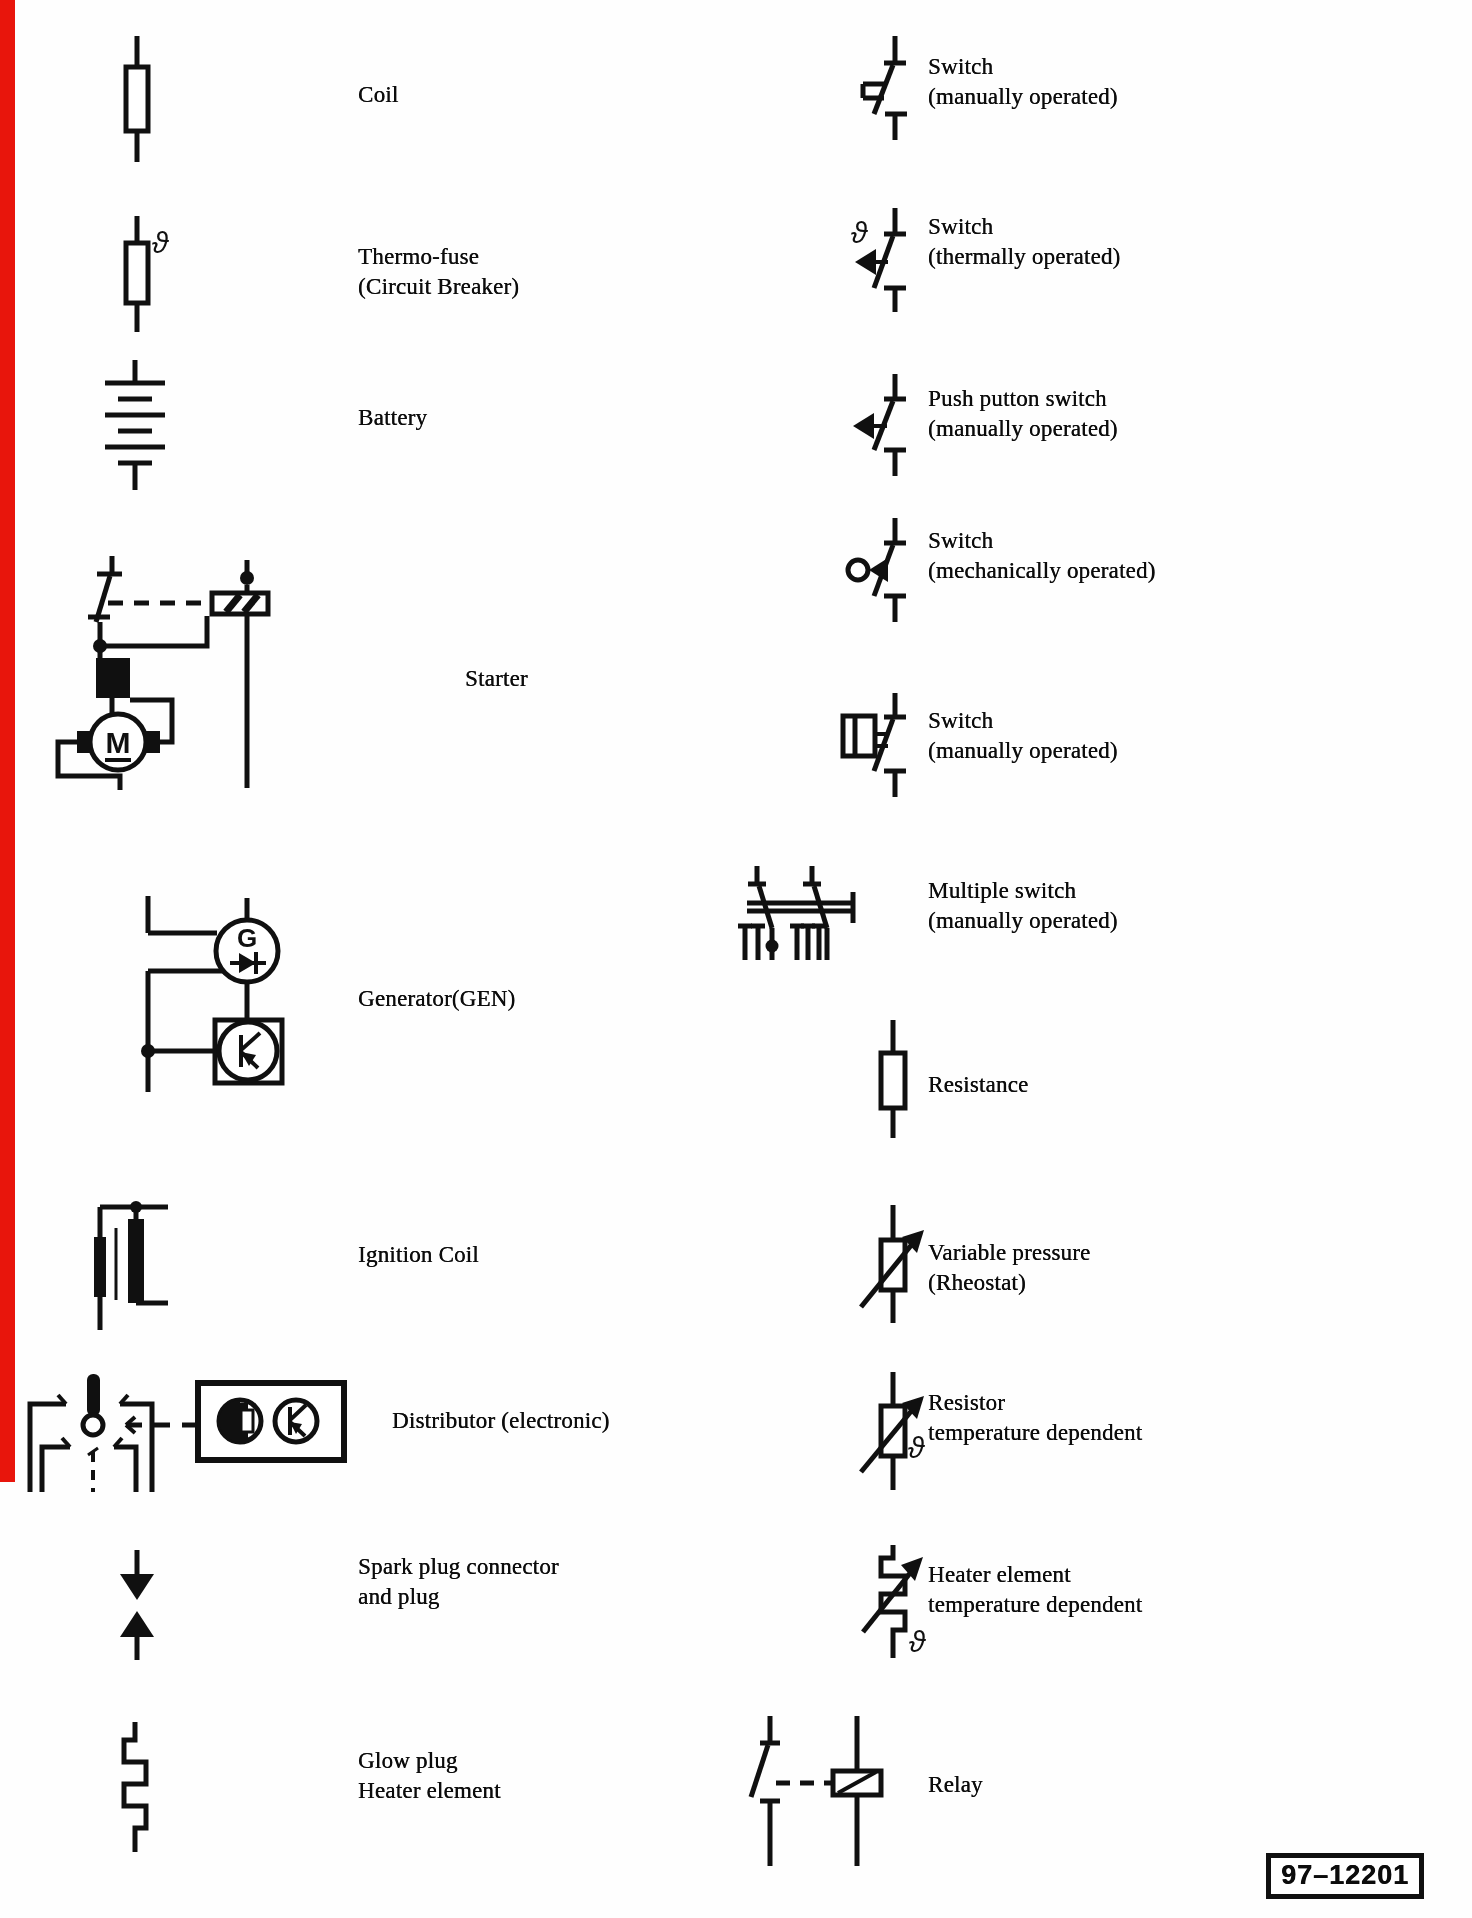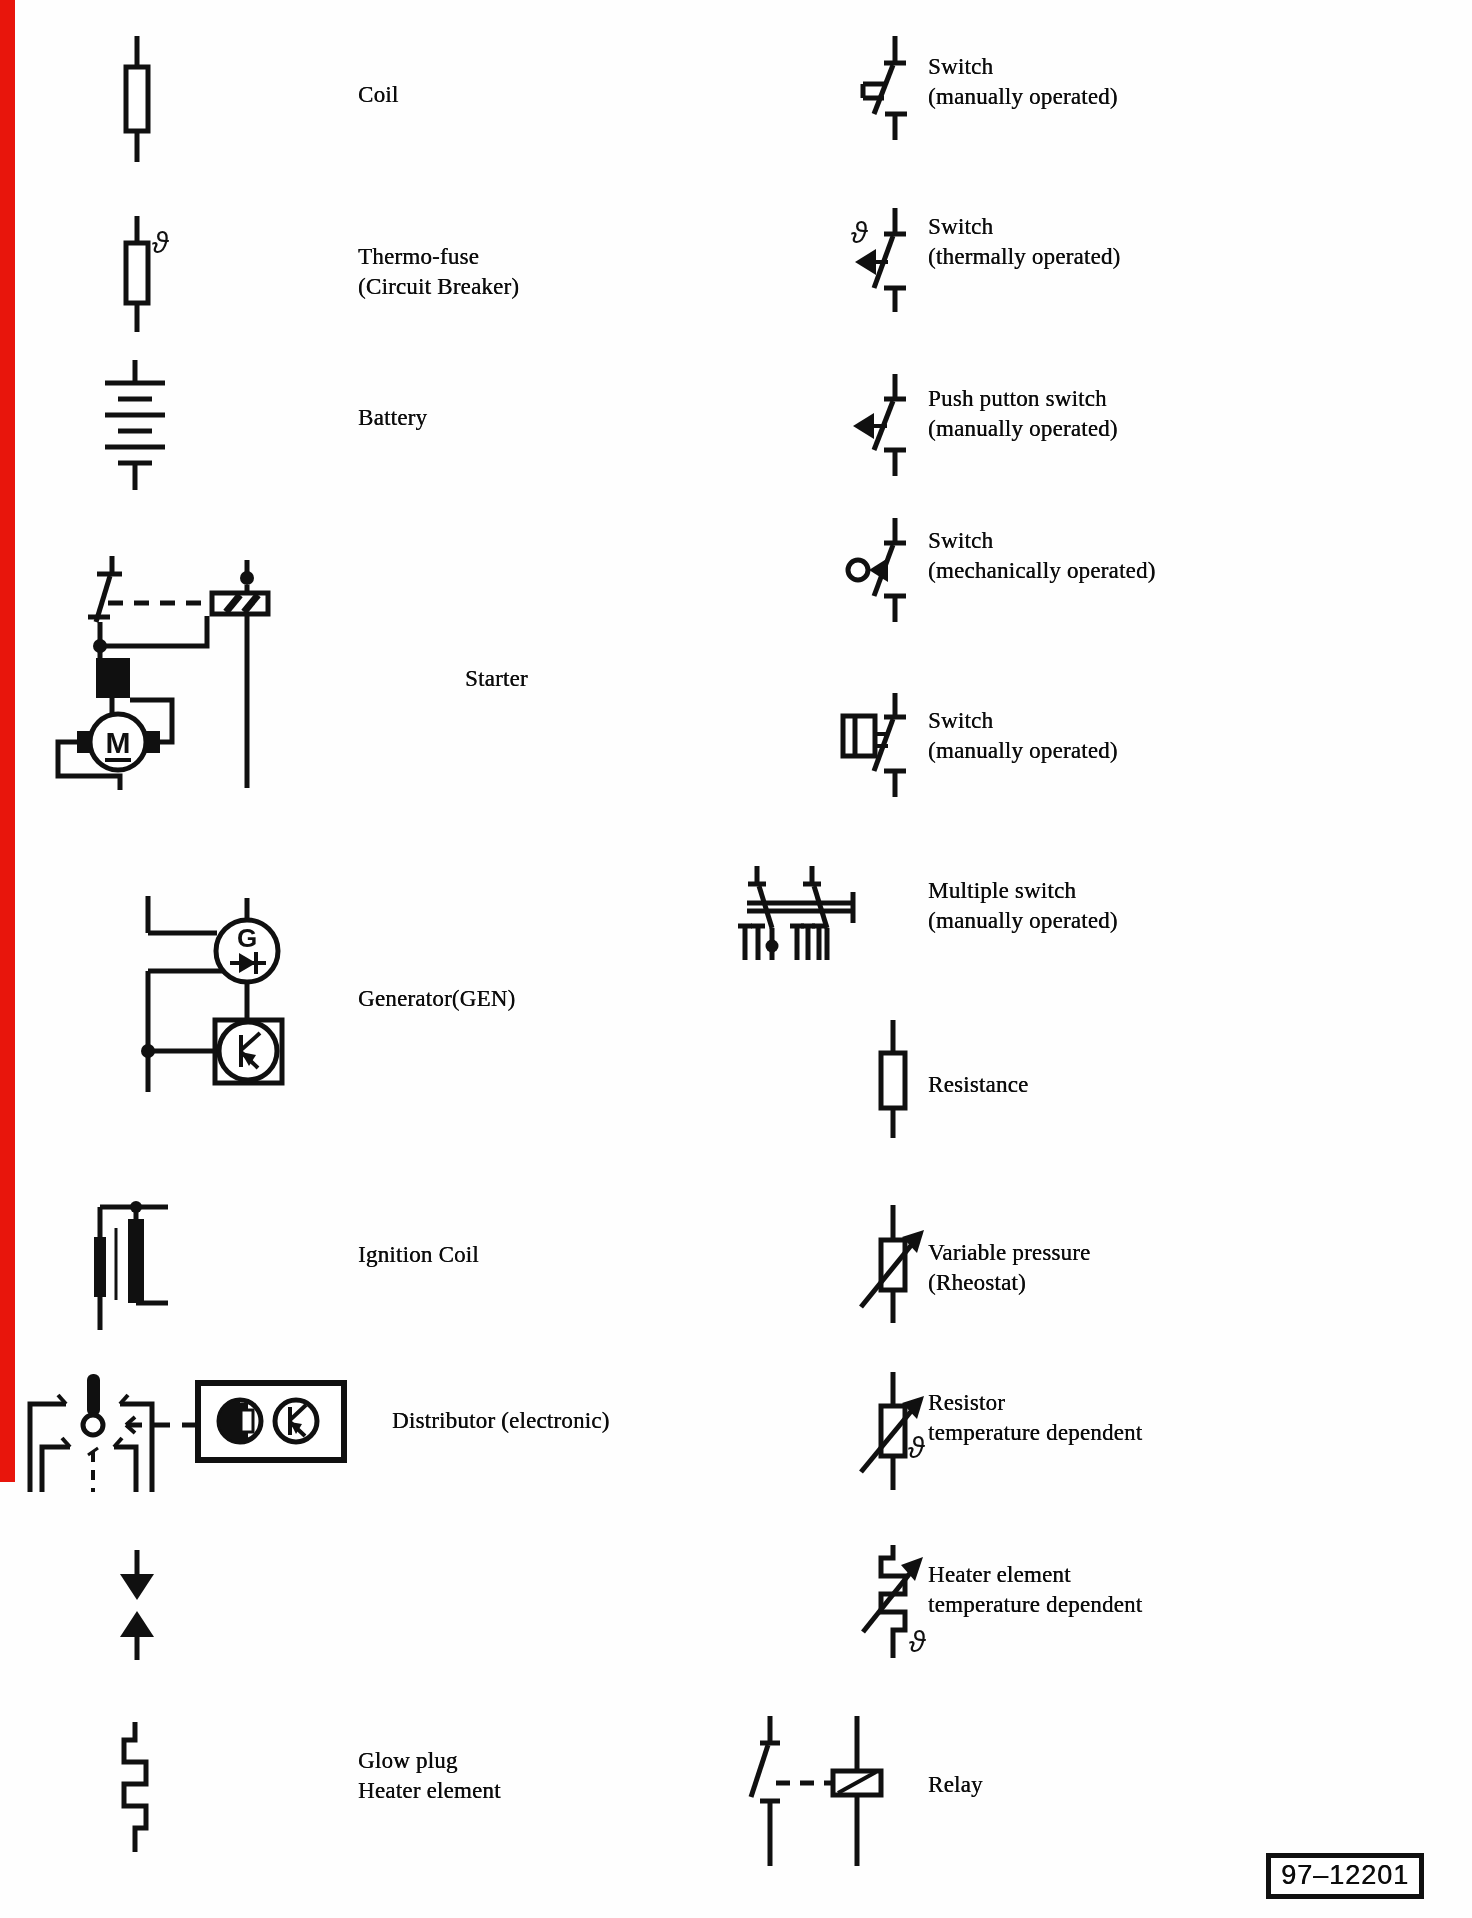--- a/index.html
+++ b/index.html
@@ -4,21 +4,21 @@
 <style>
   html,body{margin:0;padding:0;background:#ffffff;}
   #page{position:relative;width:1472px;height:1918px;background:#fefefe;overflow:hidden;
         font-family:"Liberation Sans", sans-serif;color:#0c0c0c;}
   .red-strip{position:absolute;left:0;top:0;width:15px;height:1482px;background:#e8150c;}
   .lbl{position:absolute;font-size:23px;line-height:30px;letter-spacing:0.2px;
        text-shadow:0.35px 0 0 currentColor;white-space:nowrap;font-family:Liberation Serif, serif;}
   .lbl .l2:empty{display:none;}
   svg text{font-family:"Liberation Sans", sans-serif;}
   .code-box{position:absolute;left:1266px;top:1853px;border:5px solid #101010;
-            padding:2px 10px 3px 10px;font-size:27px;font-weight:normal;letter-spacing:1px;
+            padding:2px 10px 3px 10px;font-size:27px;font-weight:bold;letter-spacing:1px;
             text-shadow:0.4px 0 0 currentColor;background:#fff;}
   #symbols{position:absolute;left:0;top:0;}
 </style>
 </head>
 <body>
 
 <div id="page">
   <div class="red-strip"></div>
 
   <svg id="symbols" width="1472" height="1918" viewBox="0 0 1472 1918" stroke="#101010" stroke-width="5" fill="none" stroke-linecap="butt">
@@ -288,20 +288,24 @@
 
   </div>
   <div class="lbl" style="left:358px;top:1240px">
     <div class="l1">Ignition Coil</div>
 
   </div>
   <div class="lbl" style="left:392px;top:1406px">
     <div class="l1">Distributor (electronic)</div>
 
   </div>
+  <div class="lbl" style="left:358px;top:1552px">
+    <div class="l1">Spark plug connector</div>
+    <div class="l2">and plug</div>
+  </div>
   <div class="lbl" style="left:358px;top:1746px">
     <div class="l1">Glow plug</div>
     <div class="l2">Heater element</div>
   </div>
 
   <div class="lbl" style="left:928px;top:52px">
     <div class="l1">Switch</div>
     <div class="l2">(manually operated)</div>
   </div>
   <div class="lbl" style="left:928px;top:212px">

